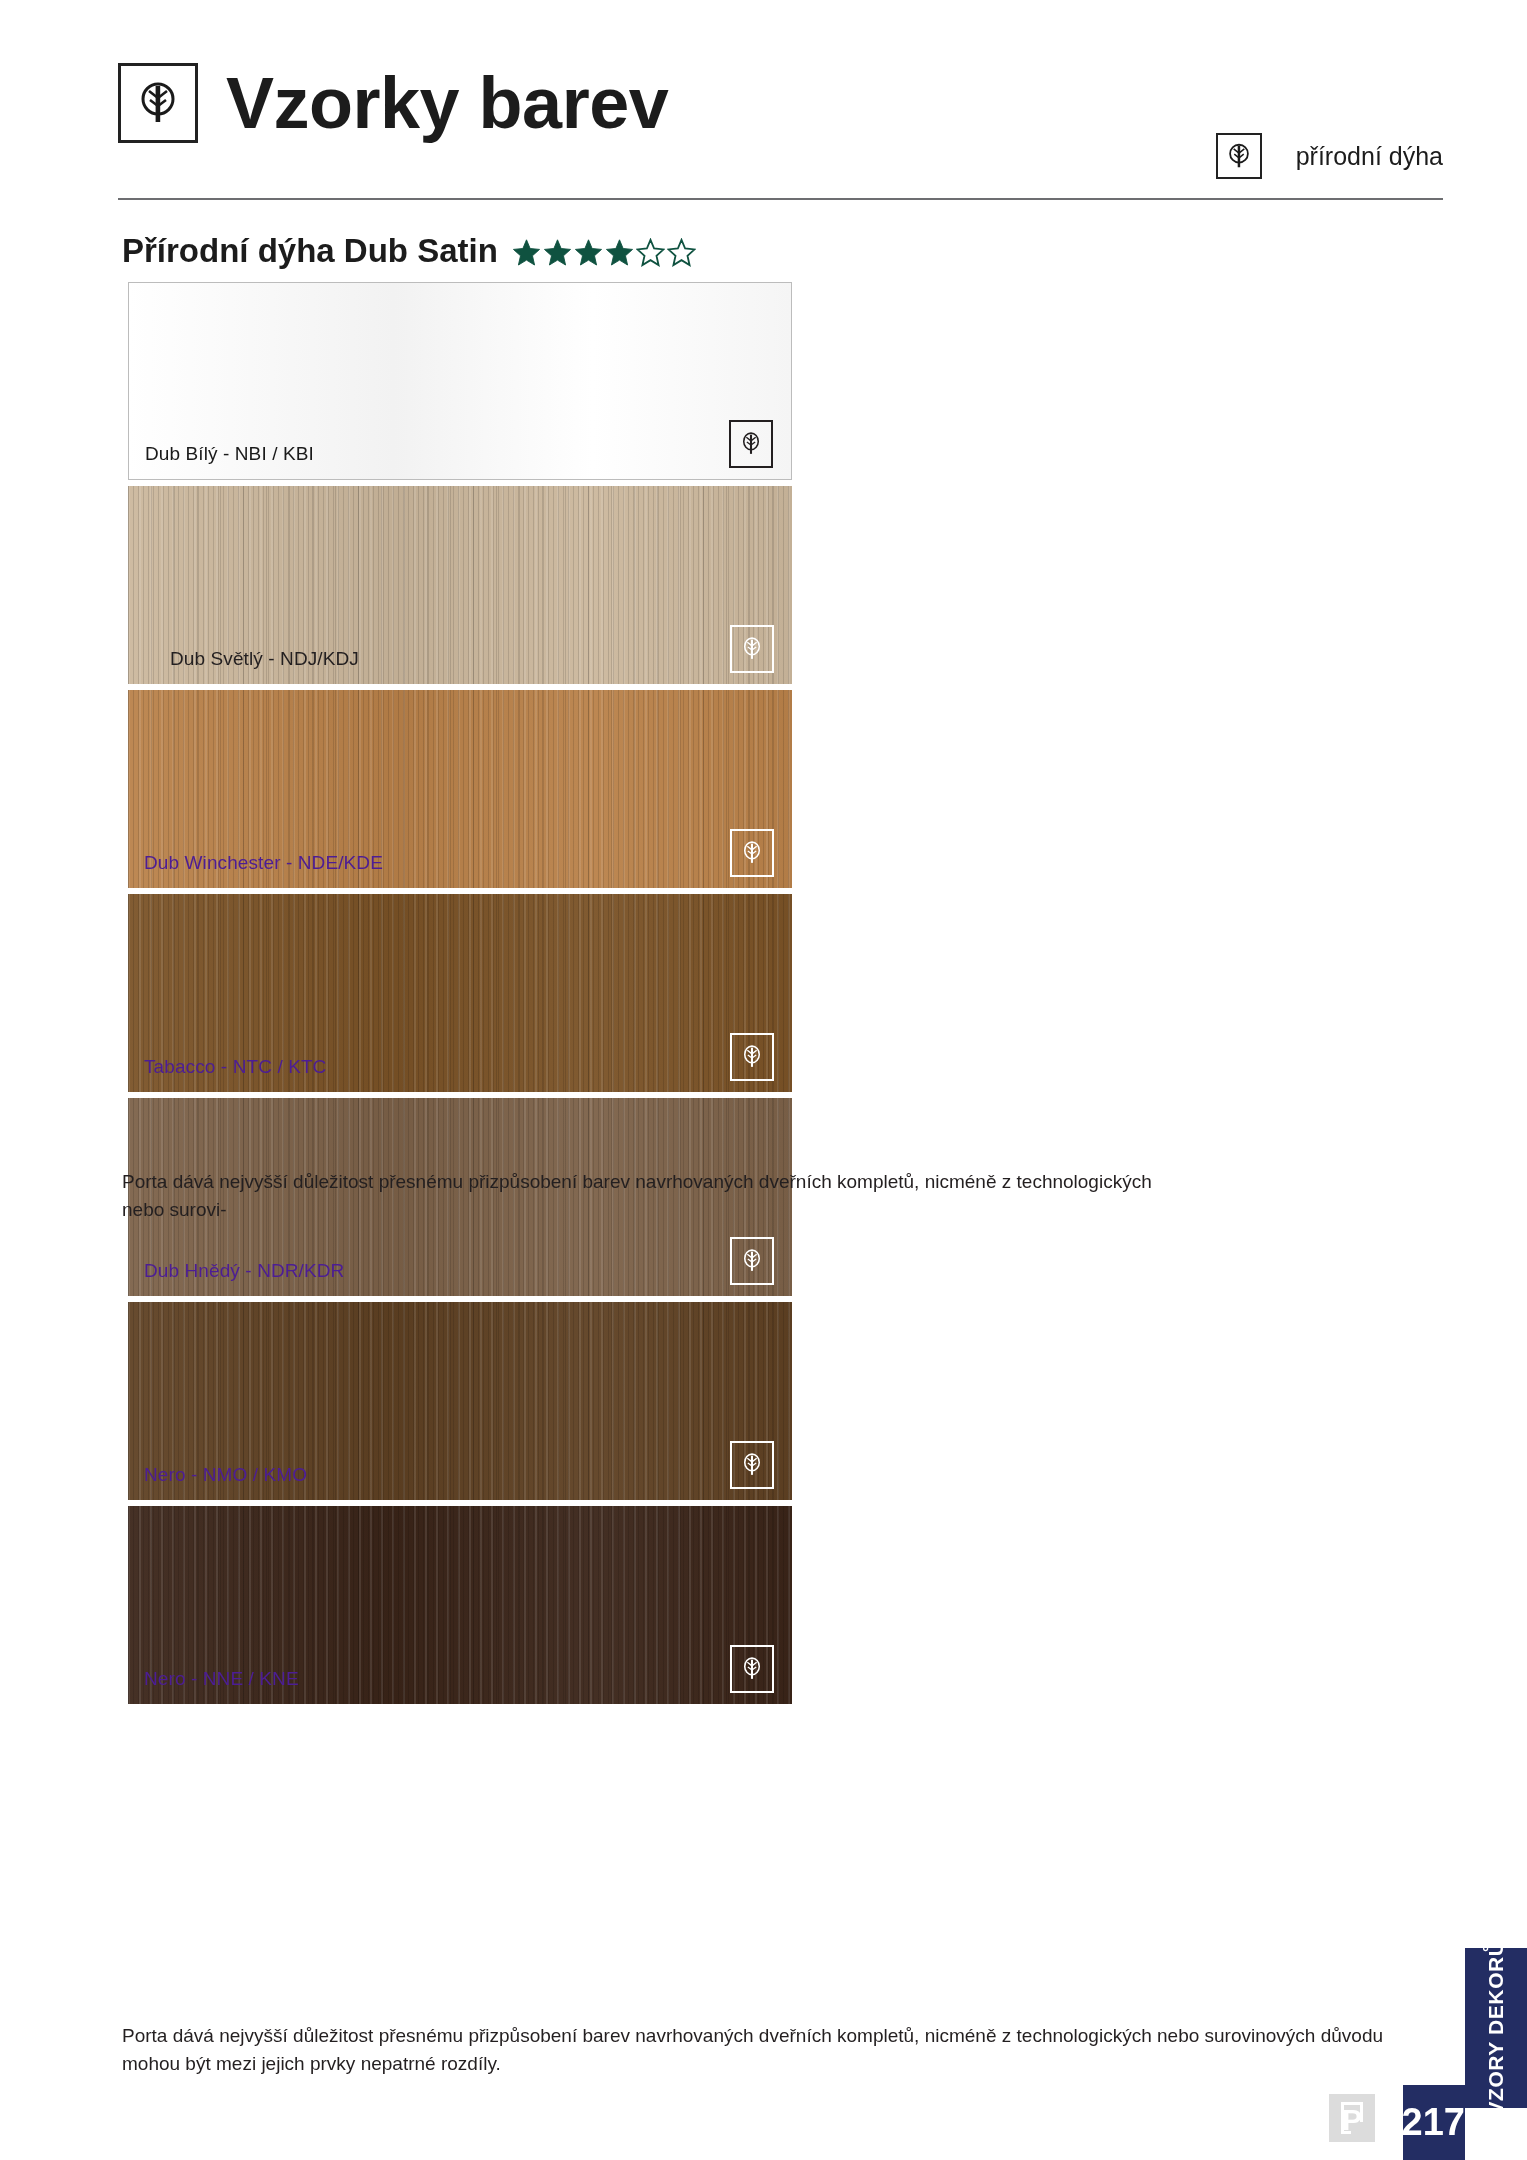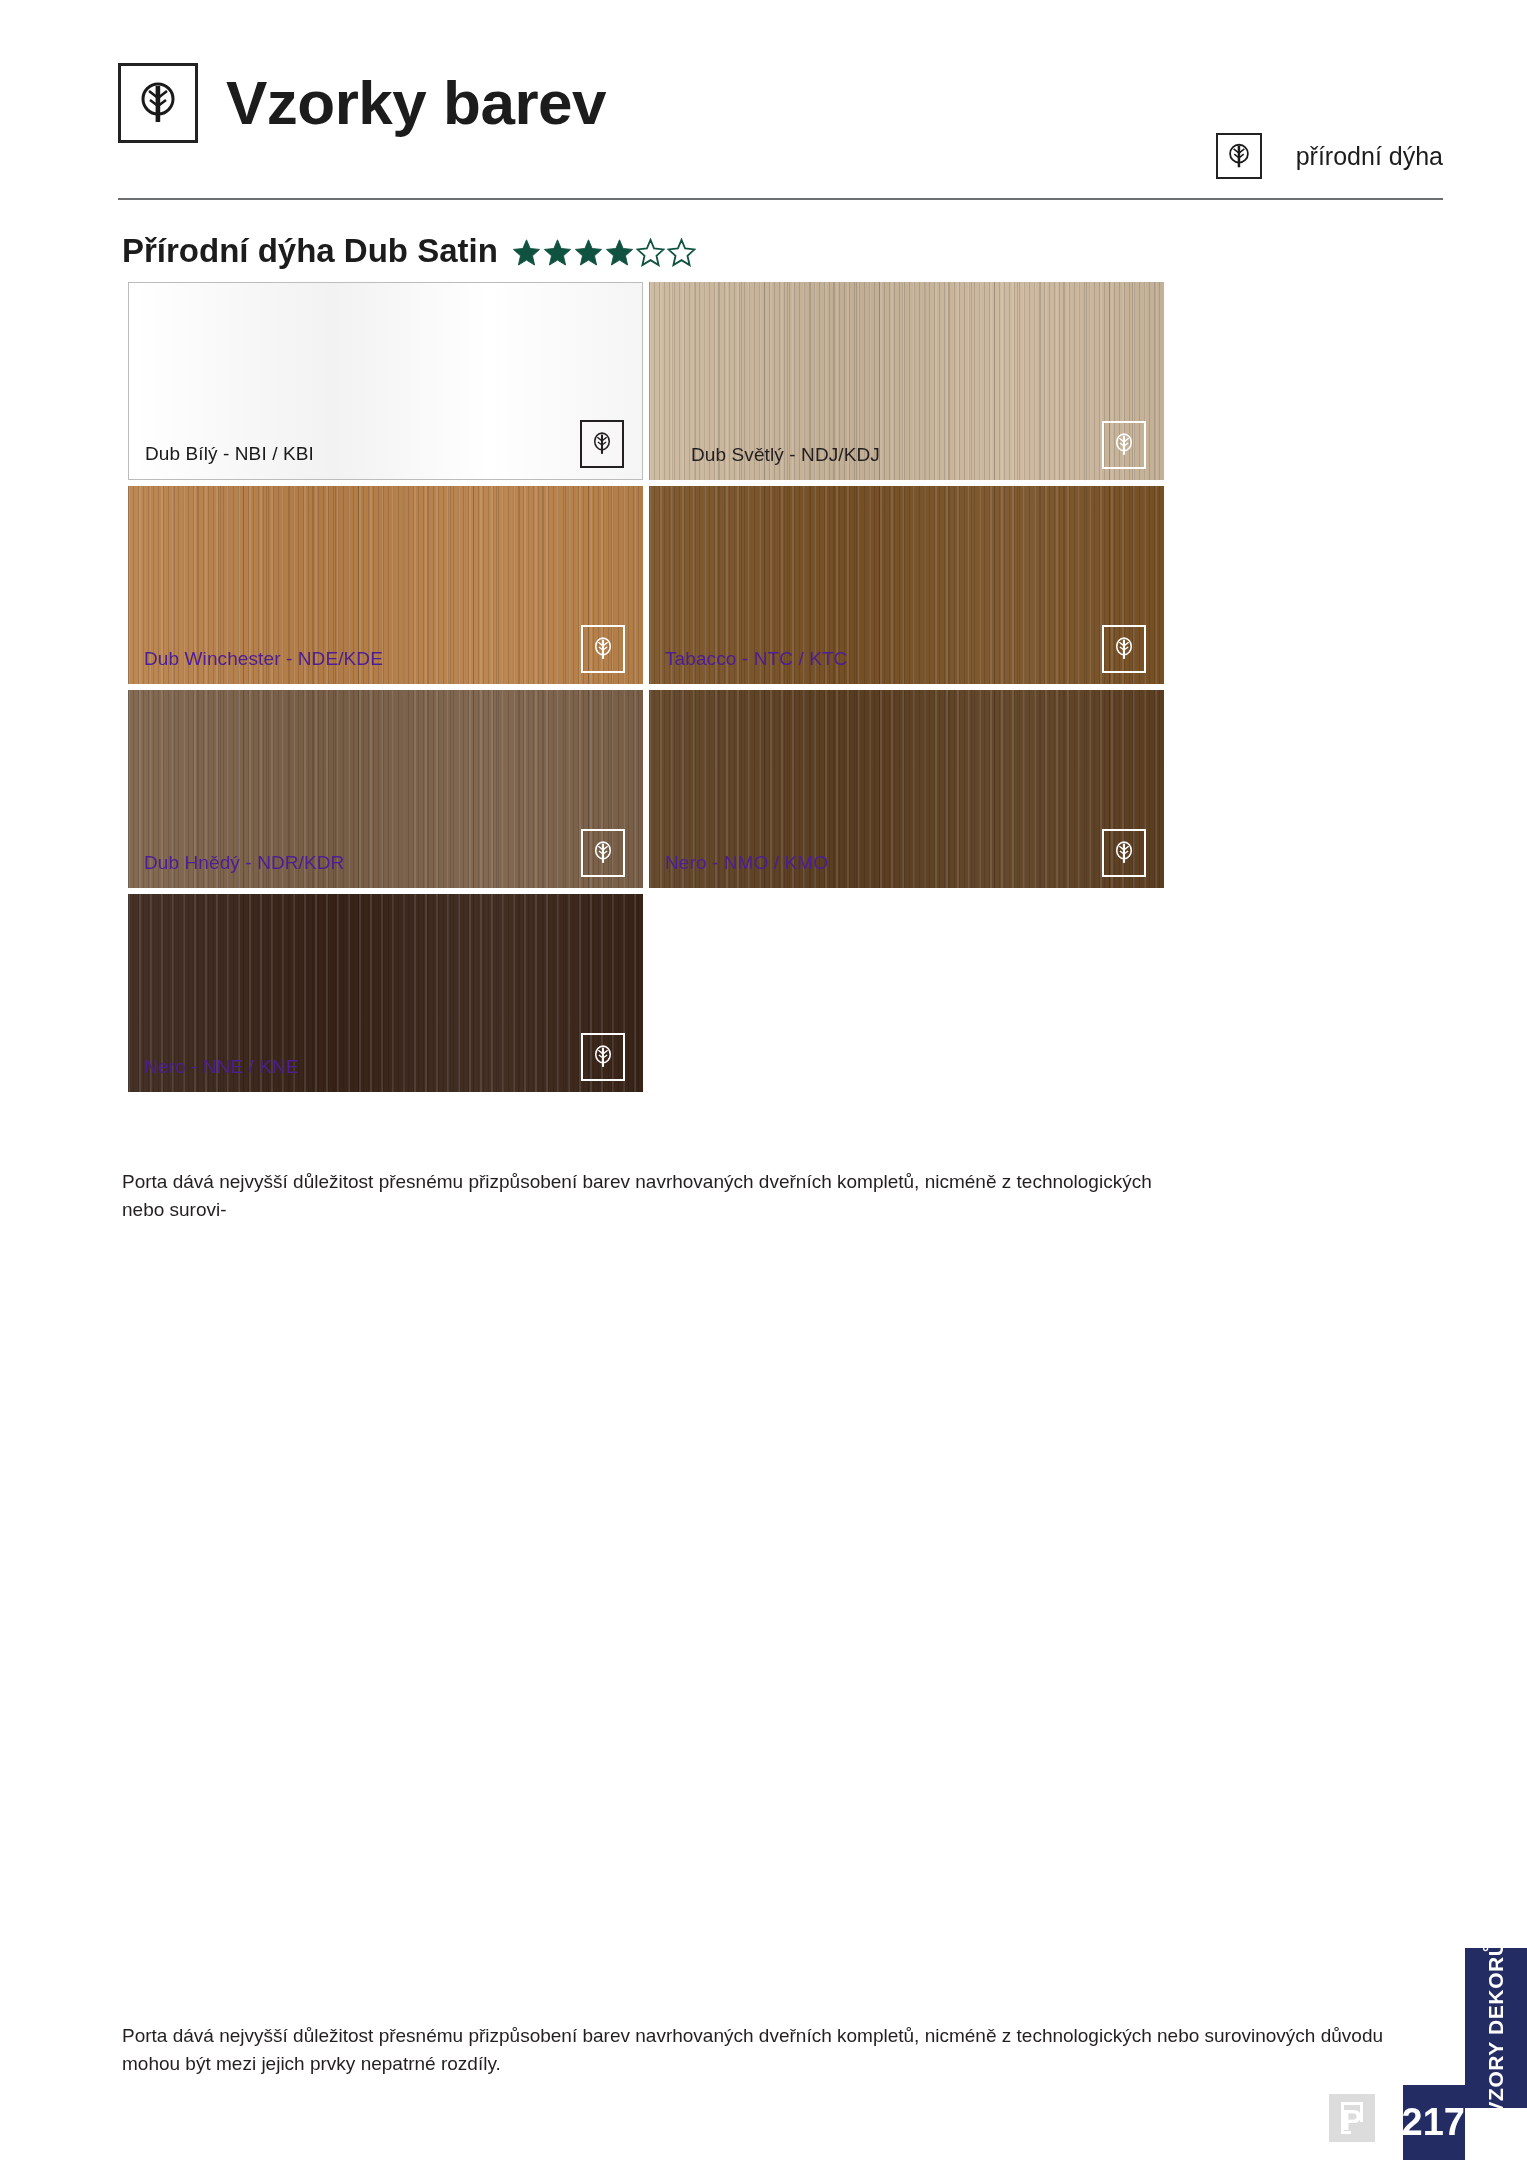--- a/index.html
+++ b/index.html
@@ -15,21 +15,21 @@
   
   .header {
     position: absolute; left: 118px; top: 55px; width: 1325px; height: 130px;
   }
   .header-left { position: absolute; left: 0; top: 8px; display: flex; align-items: center; gap: 28px; }
   .logo-box {
     width: 80px; height: 80px; border: 3px solid #222; background: #fff;
     display: flex; align-items: center; justify-content: center;
   }
   .page-title {
-    font-size: 62px; font-weight: 700; letter-spacing: -0.5px; color: #1c1c1c;
+    font-size: 72px; font-weight: 700; letter-spacing: -0.5px; color: #1c1c1c;
     line-height: 1;
   }
   .header-right {
     position: absolute; right: 0; top: 78px;
     display: flex; align-items: center; gap: 34px;
   }
   .veneer-badge-box {
     width: 46px; height: 46px; border: 2px solid #222; background: #fff;
     display: flex; align-items: center; justify-content: center;
   }
@@ -49,21 +49,21 @@
 
   
   .swatch-grid {
     position: absolute; left: 128px; top: 282px;
     width: 1315px;
     display: flex; flex-wrap: wrap;
     gap: 6px 6px;
   }
   .swatch {
     position: relative;
-    width: 515px; height: 198px;
+    width: 664px; height: 198px;
     overflow: hidden;
   }
   .swatch-grain {
     position: absolute; inset: 0;
   }
   .swatch-label {
     position: absolute; left: 16px; bottom: 14px;
     font-size: 19px; letter-spacing: 0.1px;
     white-space: nowrap;
   }

